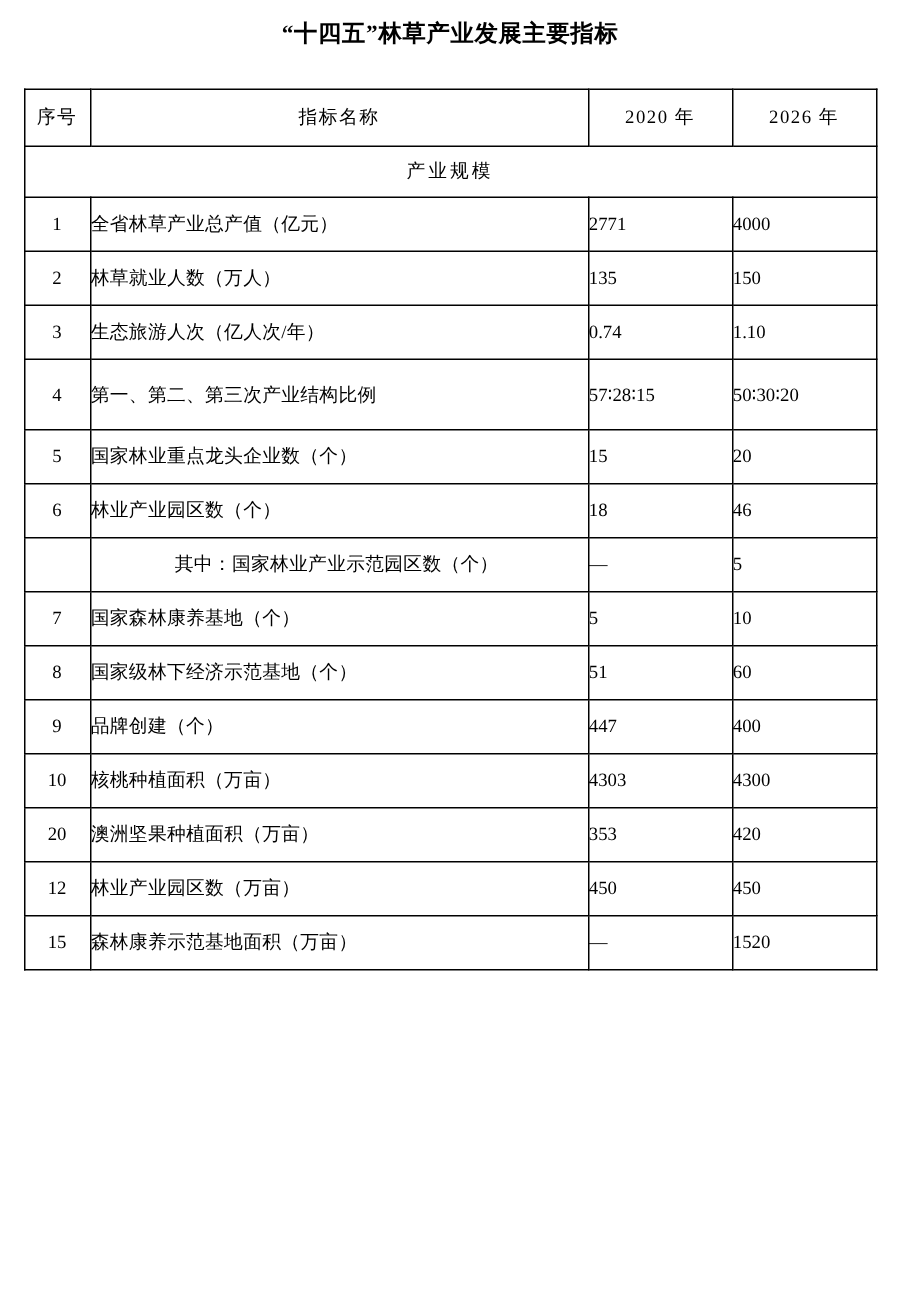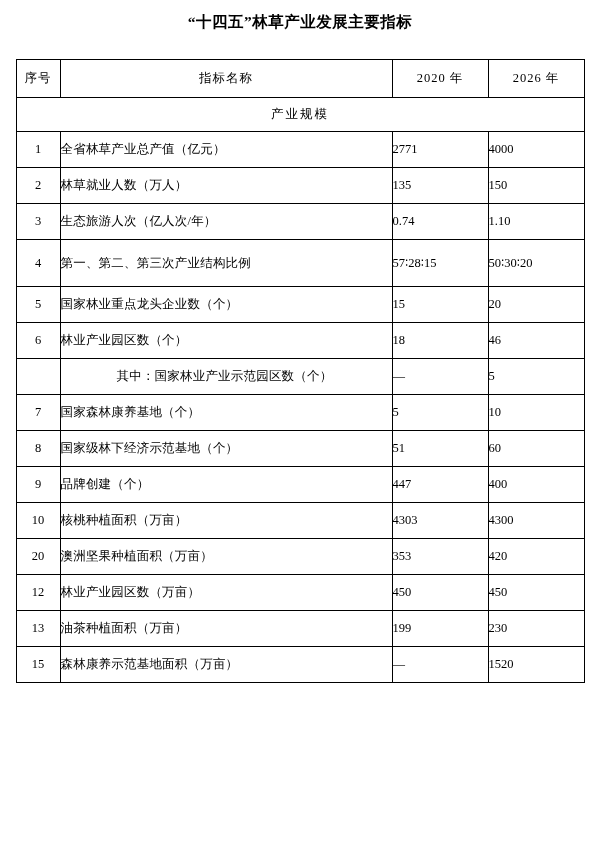--- a/index.html
+++ b/index.html
@@ -185,26 +185,20 @@
         <td class="val-cell">353</td>
         <td class="val-cell">420</td>
       </tr>
       <tr class="data-row">
         <td class="idx-cell">12</td>
         <td class="name-cell">林业产业园区数（万亩）</td>
         <td class="val-cell">450</td>
         <td class="val-cell">450</td>
       </tr>
       <tr class="data-row">
-        <td class="idx-cell">13</td>
-        <td class="name-cell">油茶种植面积（万亩）</td>
-        <td class="val-cell">199</td>
-        <td class="val-cell">230</td>
-      </tr>
-      <tr class="data-row">
         <td class="idx-cell">15</td>
         <td class="name-cell">森林康养示范基地面积（万亩）</td>
         <td class="val-cell dash">—</td>
         <td class="val-cell">1520</td>
       </tr>
 
     </tbody>
   </table>
 </div>
 

